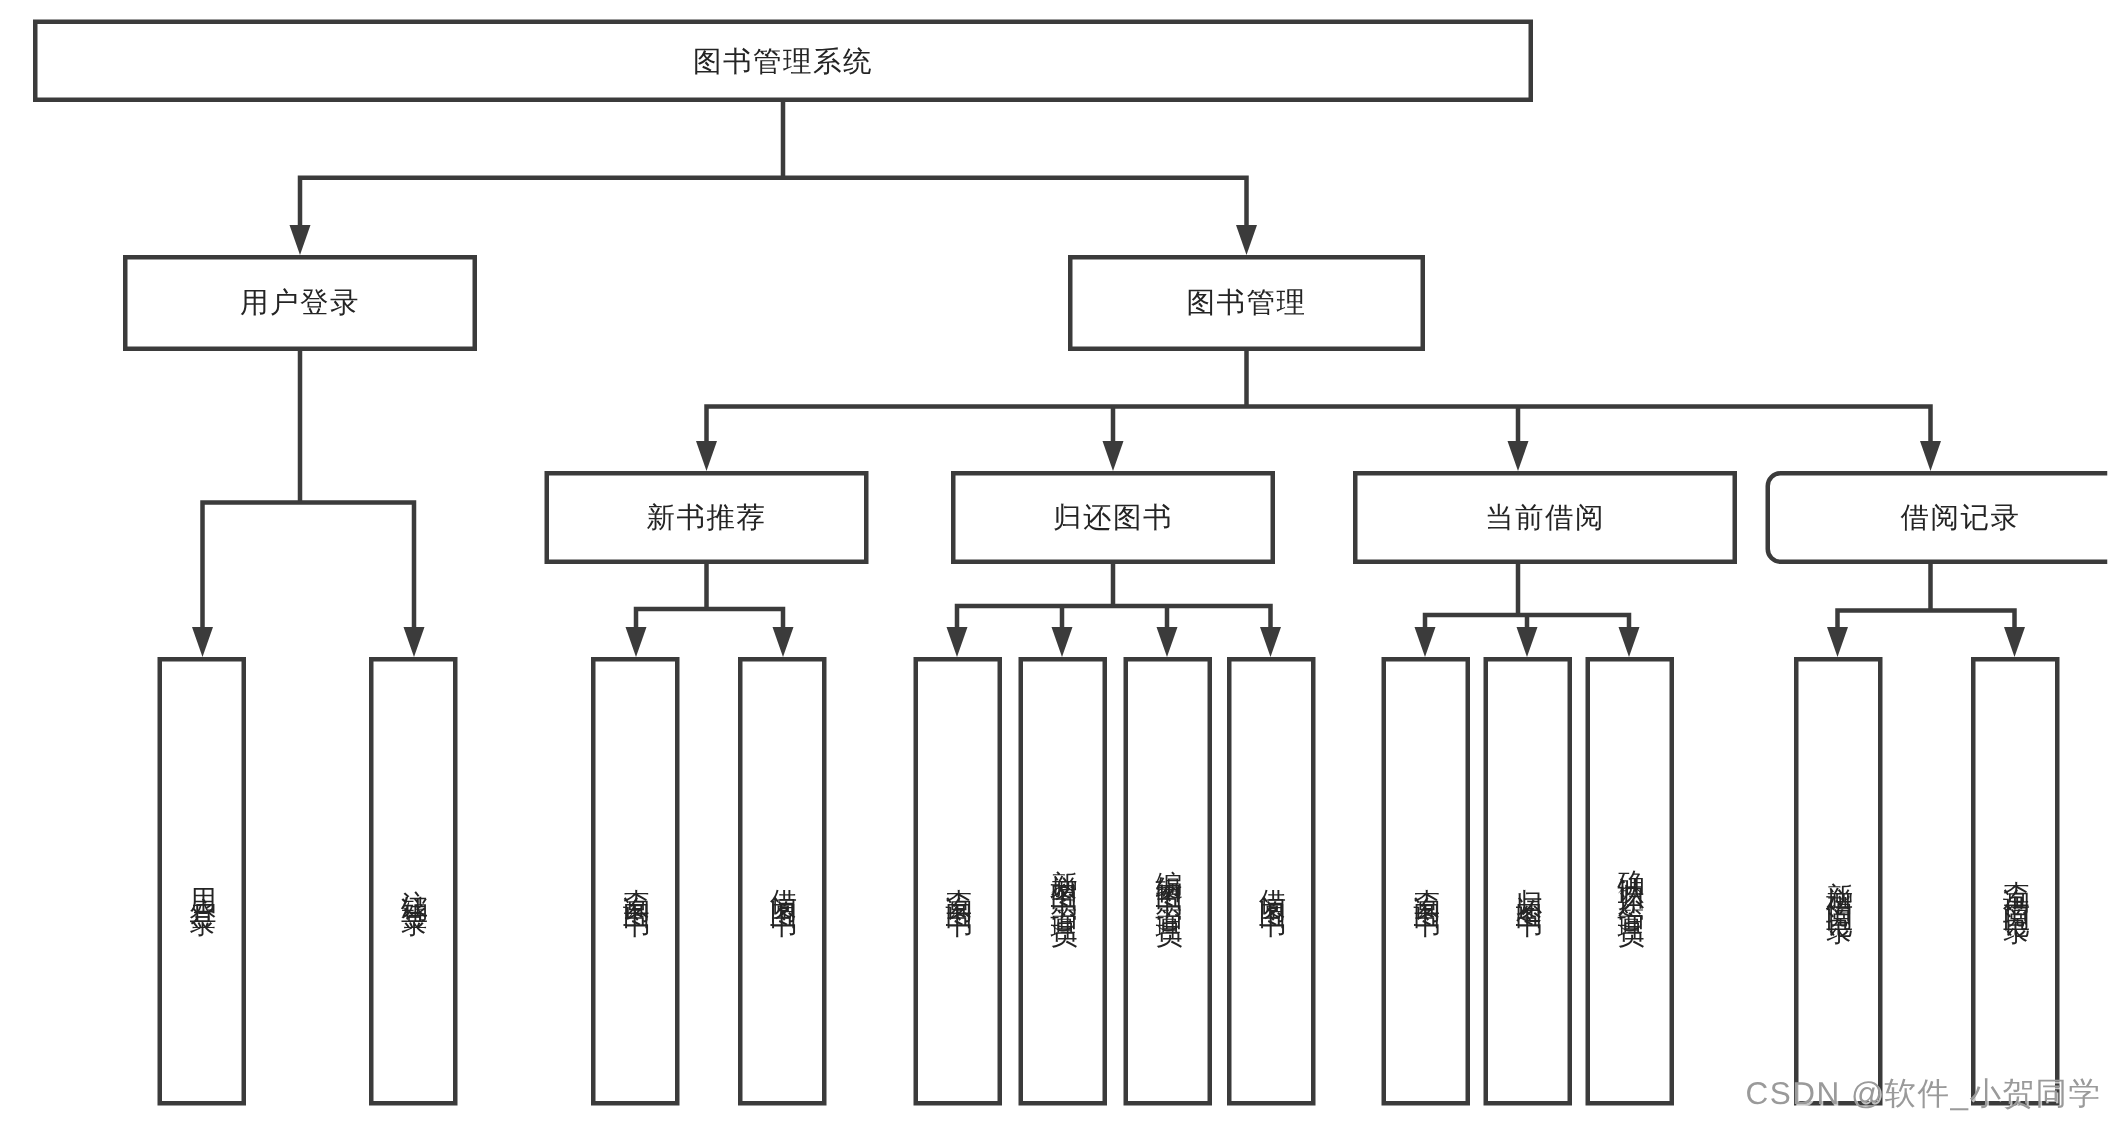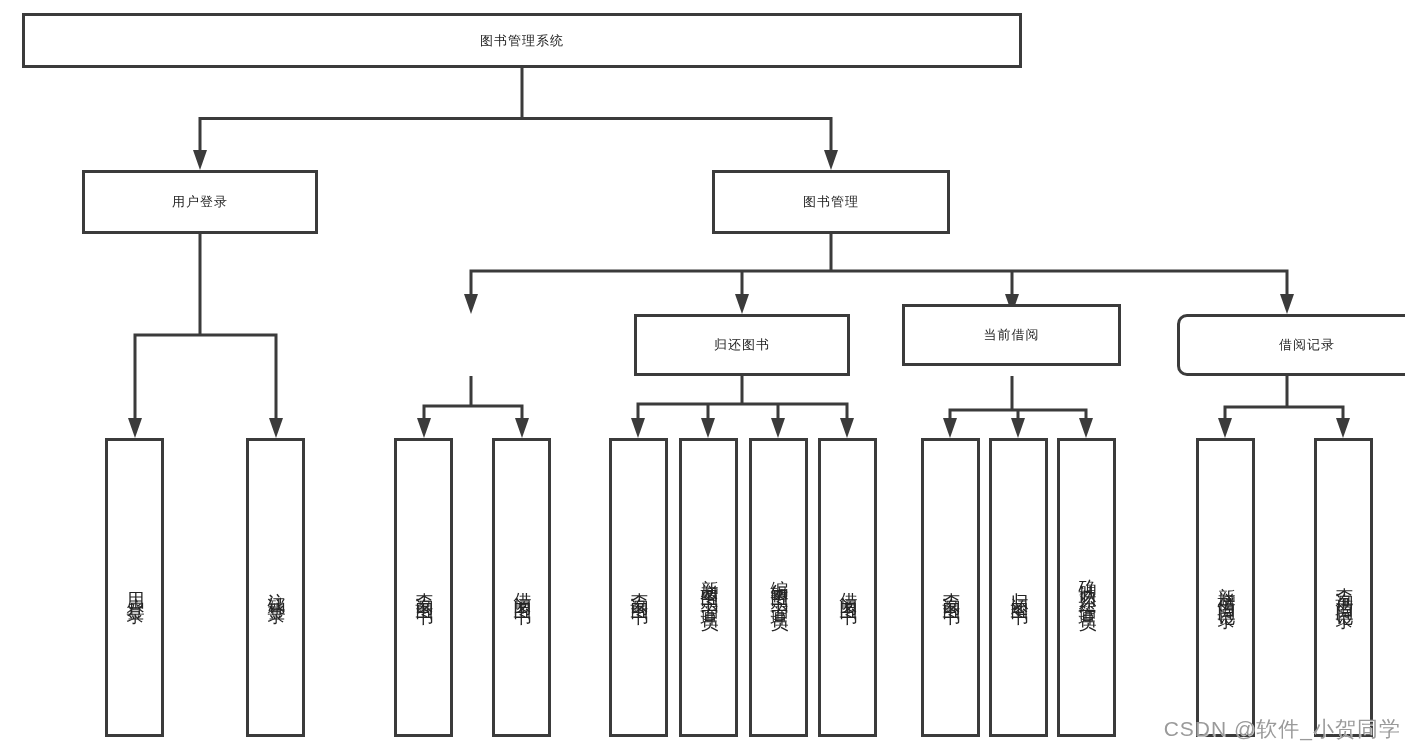--- a/index.html
+++ b/index.html
@@ -19,21 +19,21 @@
   }
   .box {
     position: absolute;
     box-sizing: border-box;
     background: #ffffff;
     border: 3px solid #3b3b3b;
     display: flex;
     align-items: center;
     justify-content: center;
     color: #242424;
-    font-size: 13px;
+    font-size: 19px;
     letter-spacing: 1px;
     z-index: 1;
     white-space: nowrap;
   }
   .box.v {
     writing-mode: vertical-lr;
     text-orientation: mixed;
     font-size: 18px;
     letter-spacing: 5px;
     line-height: 1.1;
@@ -93,22 +93,23 @@
       <polygon points="1218,418 1232,418 1225,438"></polygon>
       <polygon points="1336,418 1350,418 1343,438"></polygon>
     </g>
   </svg>
 
   <div class="box" style="left:22px; top:13px; width:1000px; height:55px;">图书管理系统</div>
 
   <div class="box" style="left:82px; top:170px; width:236px; height:64px;">用户登录</div>
   <div class="box" style="left:712px; top:170px; width:238px; height:64px;">图书管理</div>
 
+  <div class="box" style="left:363px; top:314px; width:216px; height:62px;">新书推荐</div>
   <div class="box" style="left:634px; top:314px; width:216px; height:62px;">归还图书</div>
-  <div class="box" style="left:902px; top:304px; width:219px; height:62px;">当前借阅</div>
+  <div class="box" style="left:902px; top:314px; width:256px; height:62px;">当前借阅</div>
   <div class="box" style="left:1177px; top:314px; width:260px; height:62px;border-radius:10px;">借阅记录</div>
 
   <div class="box v" style="left:105px; top:438px; width:59px; height:299px;">用户登录</div>
   <div class="box v" style="left:246px; top:438px; width:59px; height:299px;">注销登录</div>
 
   <div class="box v" style="left:394px; top:438px; width:59px; height:299px;">查询图书</div>
   <div class="box v" style="left:492px; top:438px; width:59px; height:299px;">借阅图书</div>
 
   <div class="box v" style="left:609px; top:438px; width:59px; height:299px;">查询图书</div>
   <div class="box v" style="left:679px; top:438px; width:59px; height:299px;">新增图书（管理员）</div>

